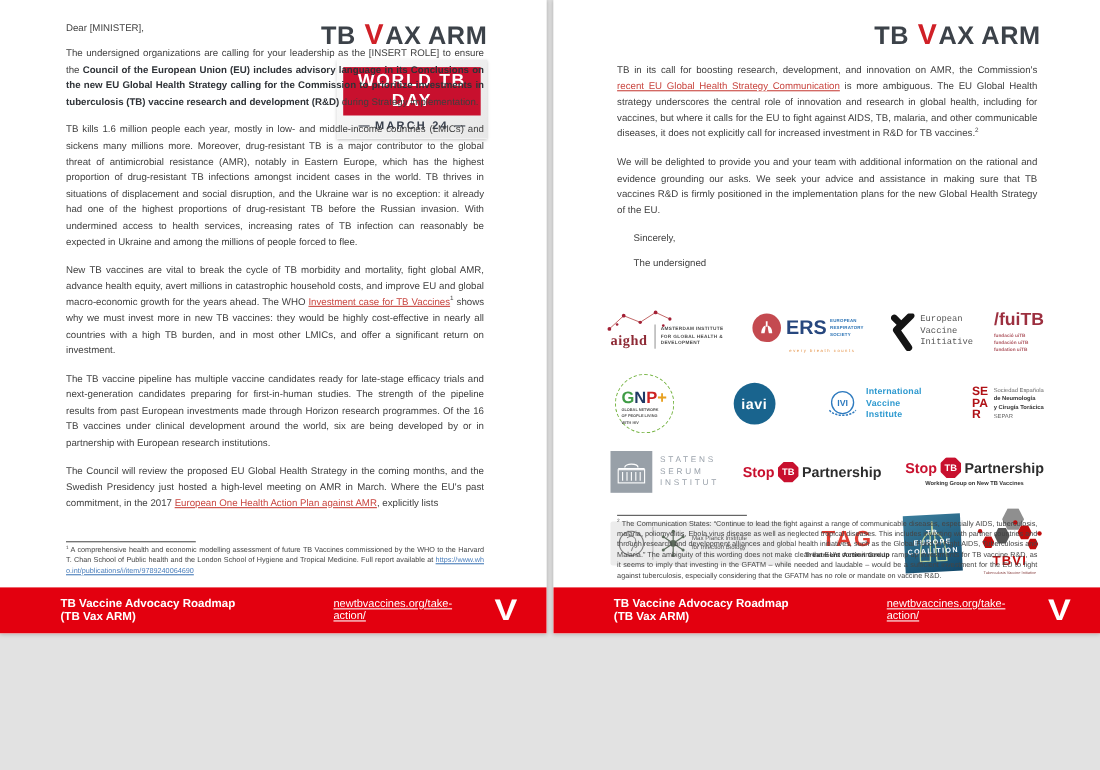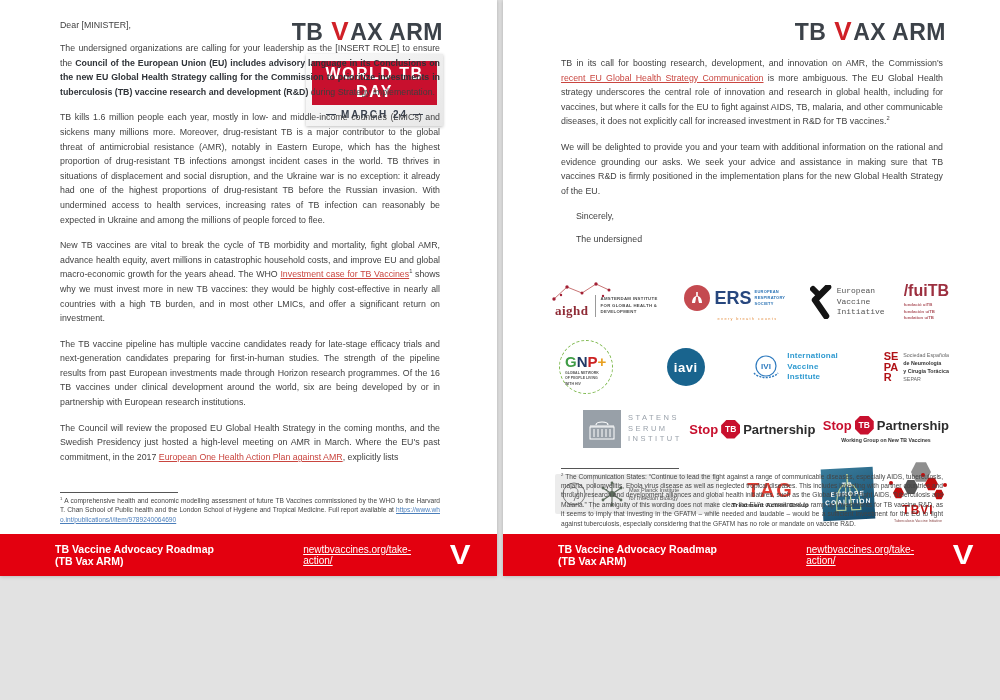--- a/index.html
+++ b/index.html
@@ -79,21 +79,21 @@
   .iavi-circle span{color:#fff;font-weight:700;font-size:13px;letter-spacing:.5px;}
 
   .ivi{display:flex;align-items:center;}
   .ivi-text{margin-left:5px;font-weight:700;font-size:8px;color:#2f9ad0;line-height:1.3;letter-spacing:.2px;}
 
   .separ{display:flex;align-items:center;}
   .separ-mark{font-weight:800;font-size:11px;color:#b01116;line-height:.95;letter-spacing:0;}
   .separ-text{margin-left:5px;font-size:5.3px;color:#666;line-height:1.55;}
   .separ-text .sb{font-weight:700;color:#333;}
 
-  .ssi{display:flex;align-items:center;margin-left:28px;}
+  .ssi{display:flex;align-items:center;}
   .ssi-box{width:38px;height:38px;background:#98a0a8;display:flex;align-items:center;justify-content:center;}
   .ssi-text{margin-left:7px;font-size:7.5px;color:#9aa2ab;letter-spacing:2.5px;line-height:1.45;font-weight:500;}
 
   .stoptb{display:flex;align-items:center;}
   .stop-word{color:#c8102e;font-size:13px;font-weight:800;}
   .stop-octagon{width:19px;height:19px;background:#c8102e;clip-path:polygon(30% 0,70% 0,100% 30%,100% 70%,70% 100%,30% 100%,0 70%,0 30%);color:#fff;display:flex;align-items:center;justify-content:center;font-size:8.5px;font-weight:800;margin:0 3px;}
   .stop-partner{color:#2d2d2d;font-size:13px;font-weight:800;}
   .stoptb-col{display:flex;flex-direction:column;align-items:center;}
   .stop-sub{font-size:5.2px;font-weight:700;color:#333;margin-top:2px;}
 

